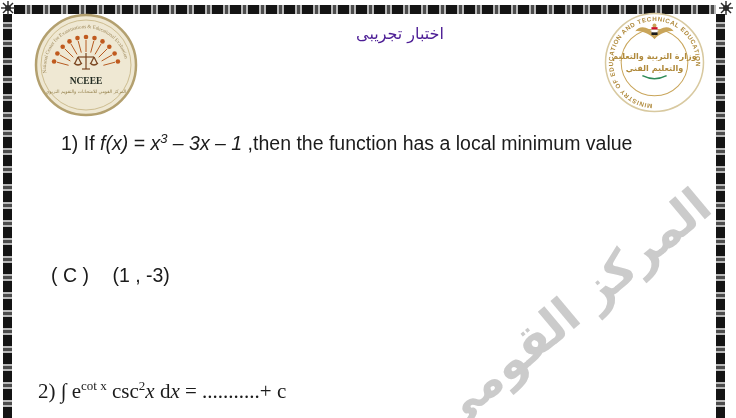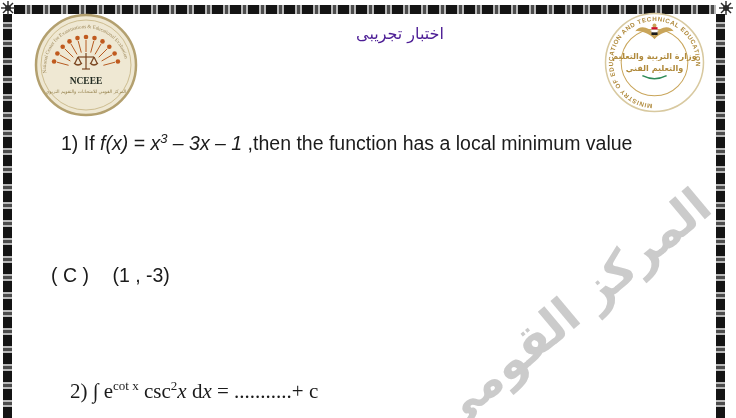--- a/index.html
+++ b/index.html
@@ -40,21 +40,21 @@
   .q1-line2 { position:absolute; left:11px; top:143px; font-size:19.5px; z-index:1; }
   .math-sans { font-style:italic; }
   .q1-line1 sup, .math-sans sup { font-size:13px; }
 
   .opt { position:absolute; left:33px; font-size:19.5px; z-index:1; }
   .opt .opt-label { display:inline-block; width:74px; }
   .opt-a { top:182px; } .opt-b { top:224px; } .opt-c { top:264px;text-align:center; } .opt-d { top:303px; }
 
   
   .q2 { position:absolute; left:38px; top:378px; font-size:21px;
-        font-family:"Liberation Serif", serif; z-index:1;margin-left:32px; }
+        font-family:"Liberation Serif", serif; z-index:1; }
   .q2 sup { font-size:13px; }
   .q2 .var { font-style:italic; }
   .q2-note { position:absolute; left:428px; top:381px; font-size:19.5px;
              font-family:"Liberation Sans", sans-serif; z-index:1; }
 </style>
 </head>
 <body>
 
 <div class="page">
 

